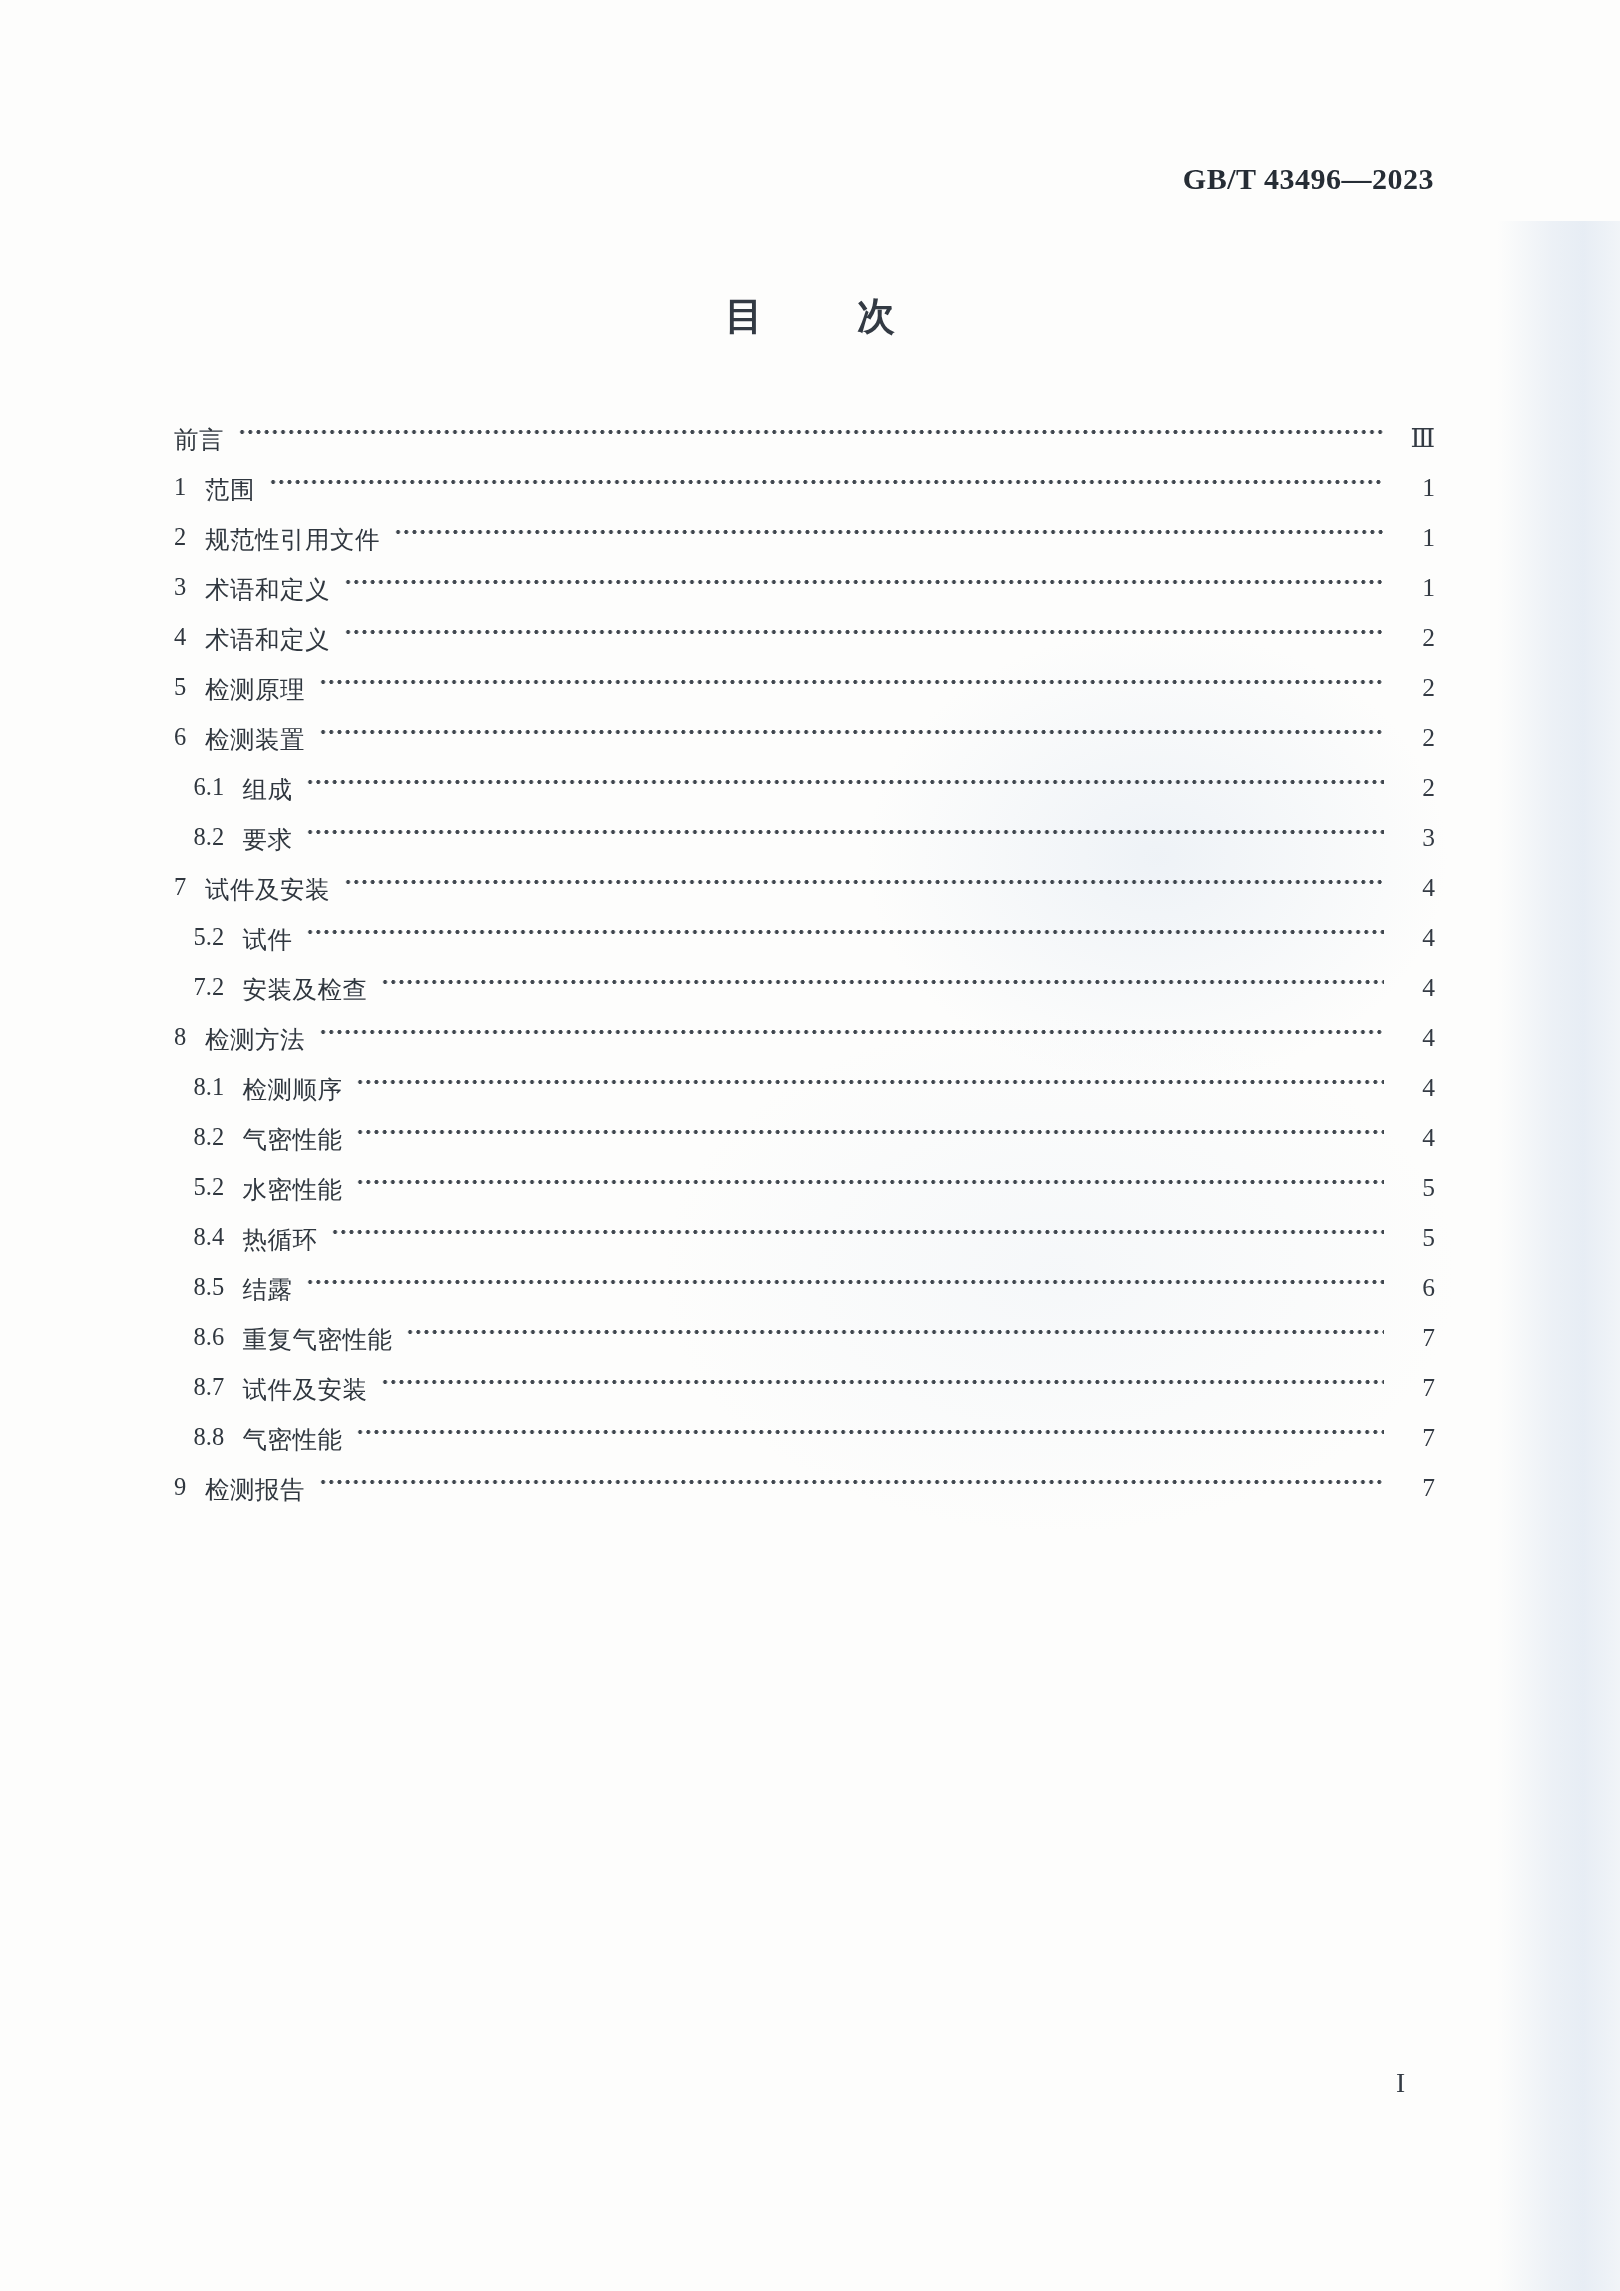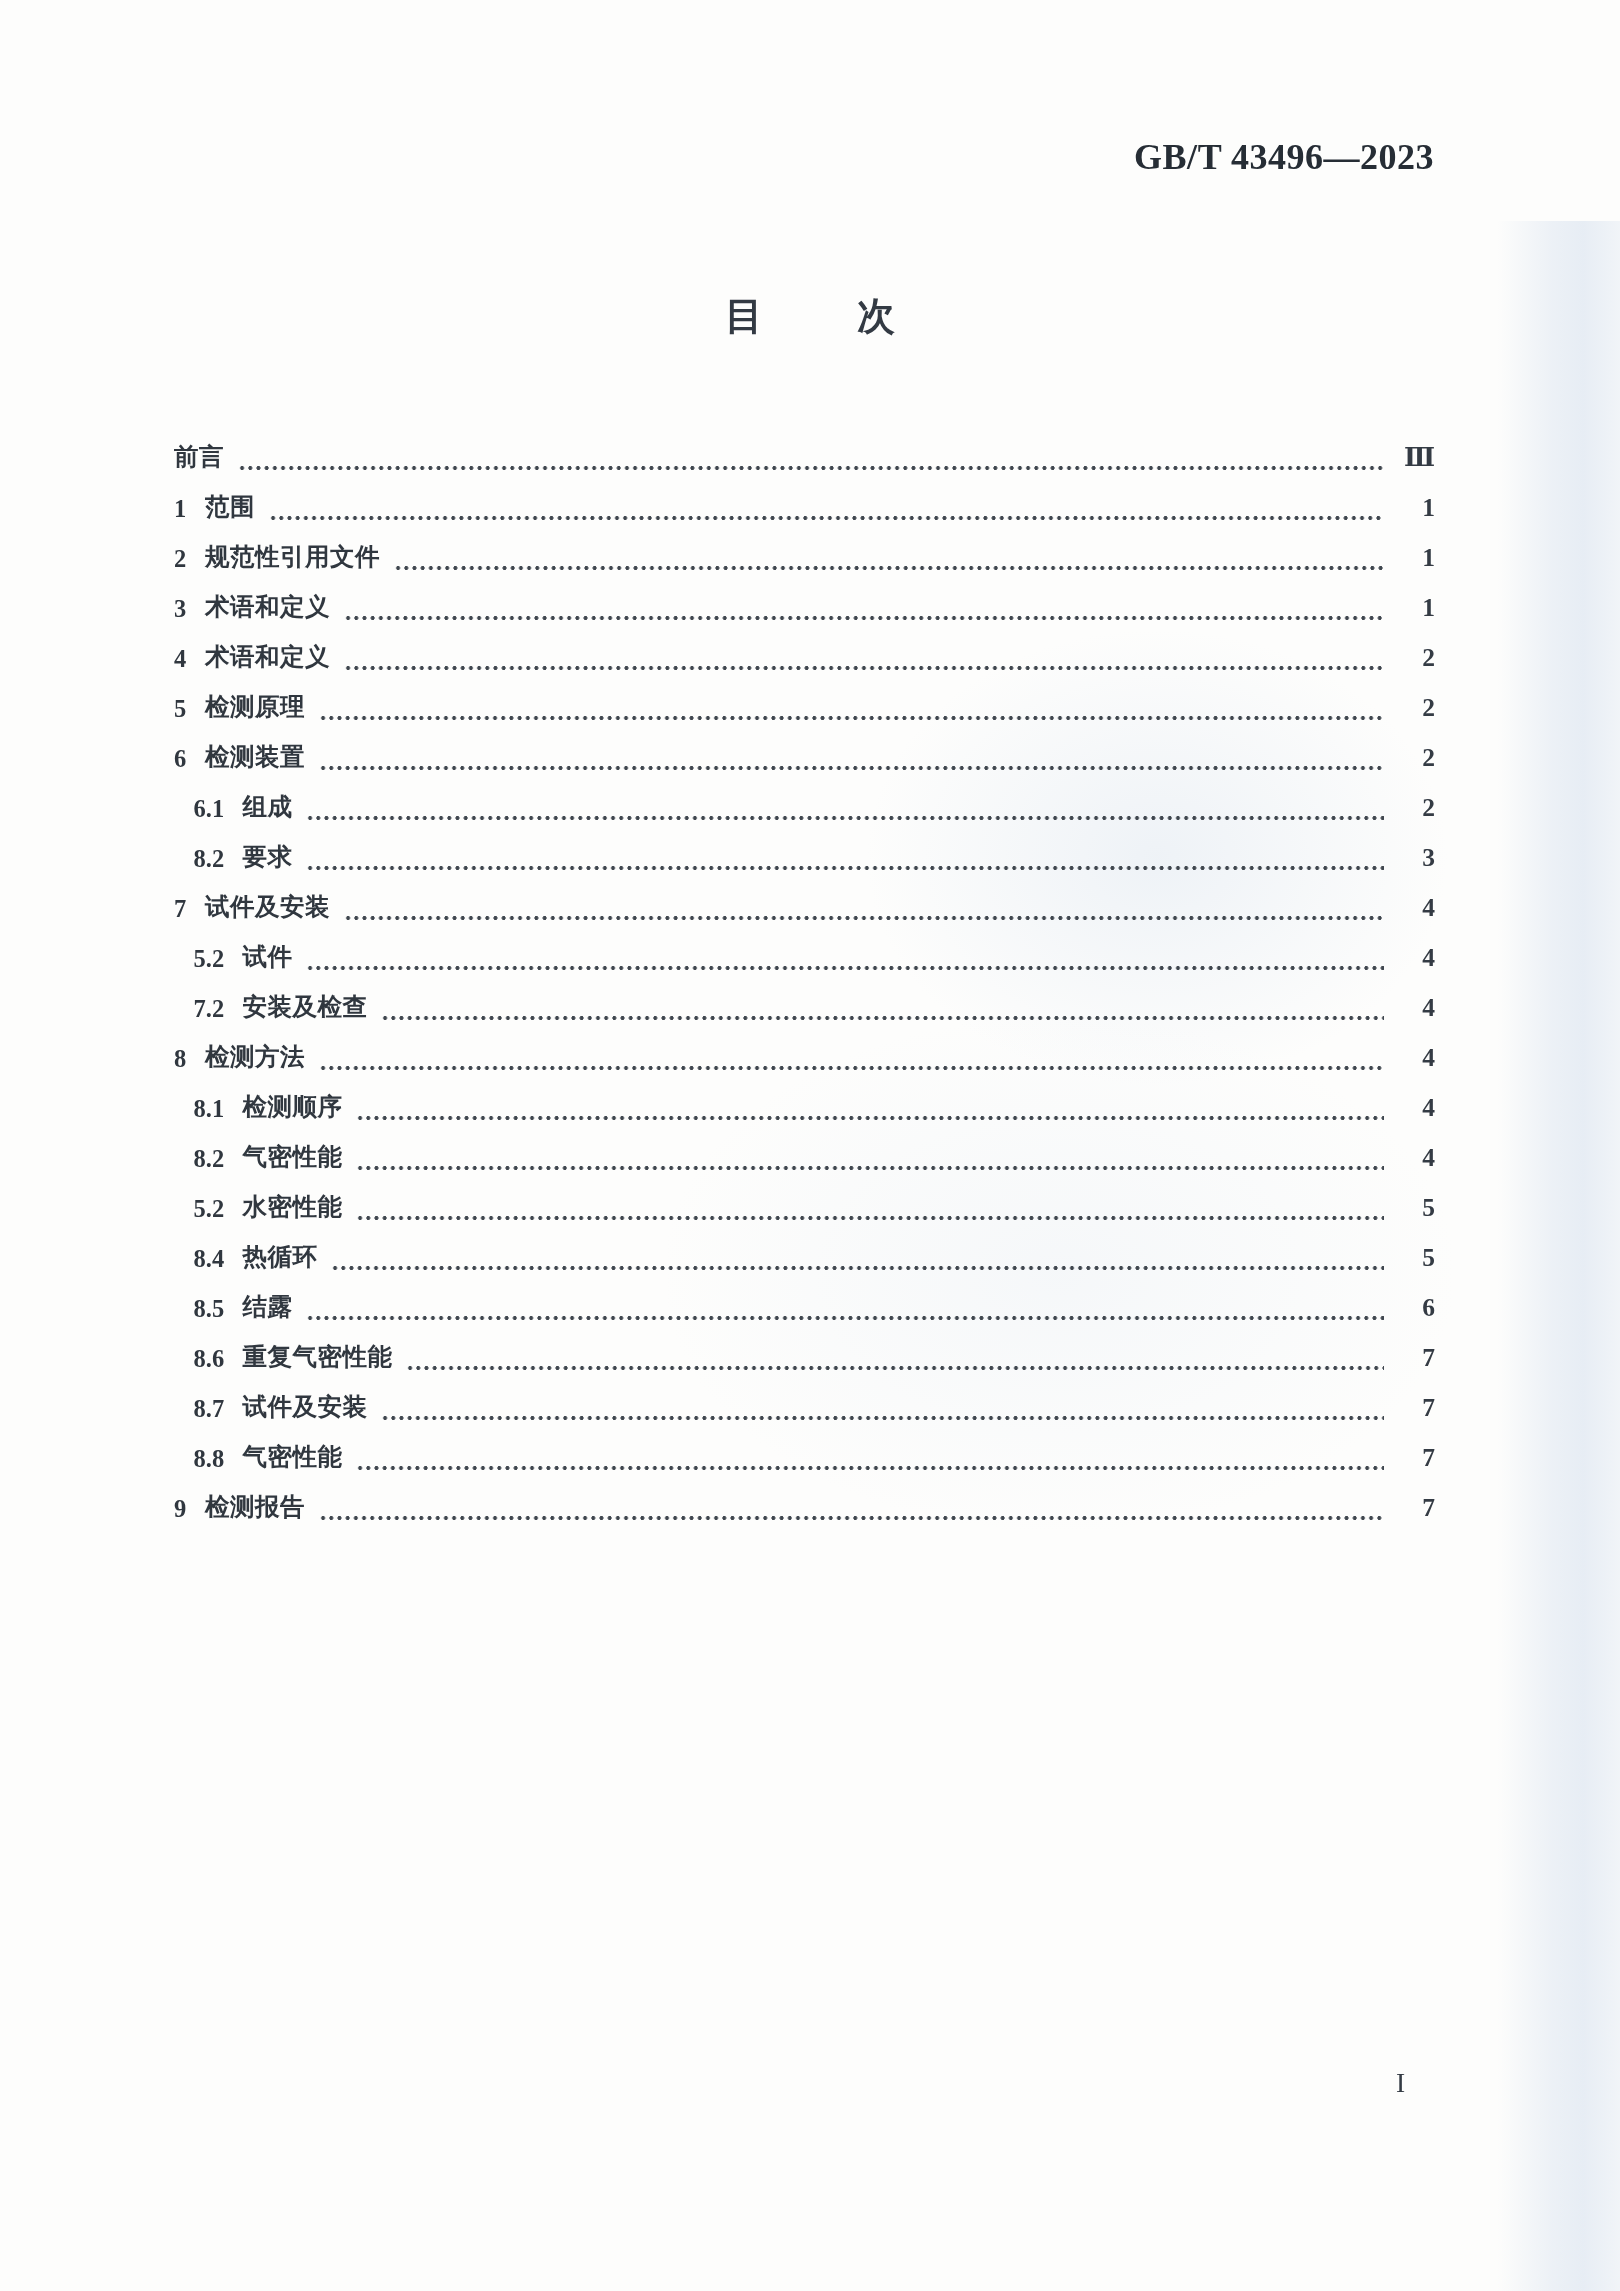--- a/index.html
+++ b/index.html
@@ -21,36 +21,35 @@
     position:absolute;left:863px;top:627px;width:588px;height:461px;
     background:radial-gradient(ellipse at center, rgba(214,225,238,0.38) 0%, rgba(214,225,238,0) 70%);
     pointer-events:none;
   }
   .tint-low{
     position:absolute;left:667px;top:1019px;width:784px;height:510px;
     background:radial-gradient(ellipse at center, rgba(218,228,240,0.22) 0%, rgba(218,228,240,0) 72%);
     pointer-events:none;
   }
   .std-number{
-    position:absolute;top:136px;right:186px;
-    font-size:36px;font-weight:bold;letter-spacing:0.5px;color:#262d35;
+    position:absolute;top:162px;right:186px;
+    font-size:30px;font-weight:bold;letter-spacing:0.5px;color:#262d35;
     white-space:nowrap;
   }
   .doc-title{
     position:absolute;top:291px;left:0;width:100%;
     display:flex;justify-content:center;gap:94px;
     font-size:38px;font-weight:bold;color:#333a43;
   }
   .toc{
     position:absolute;left:174px;top:423px;width:1261px;
   }
   .row{
-    display:flex;align-items:flex-end;height:50px;
+    display:flex;align-items:flex-start;height:50px;
     font-size:24.5px;
-    font-weight:bold;
   }
   .row .num{flex:0 0 auto;white-space:nowrap;}
   .row .num:empty{display:none;}
   .level-0 .num{min-width:31px;}
   .level-1{padding-left:19.6px;}
   .level-1 .num{min-width:49px;}
   .row .label{flex:0 0 auto;white-space:nowrap;letter-spacing:0.5px;}
   .row .dots{
     flex:1 1 auto;height:9.8px;margin:3.9px 9.8px 0 13.7px;
     background-image:radial-gradient(circle, #3f464e 1.7px, rgba(63,70,78,0) 2.2px);

